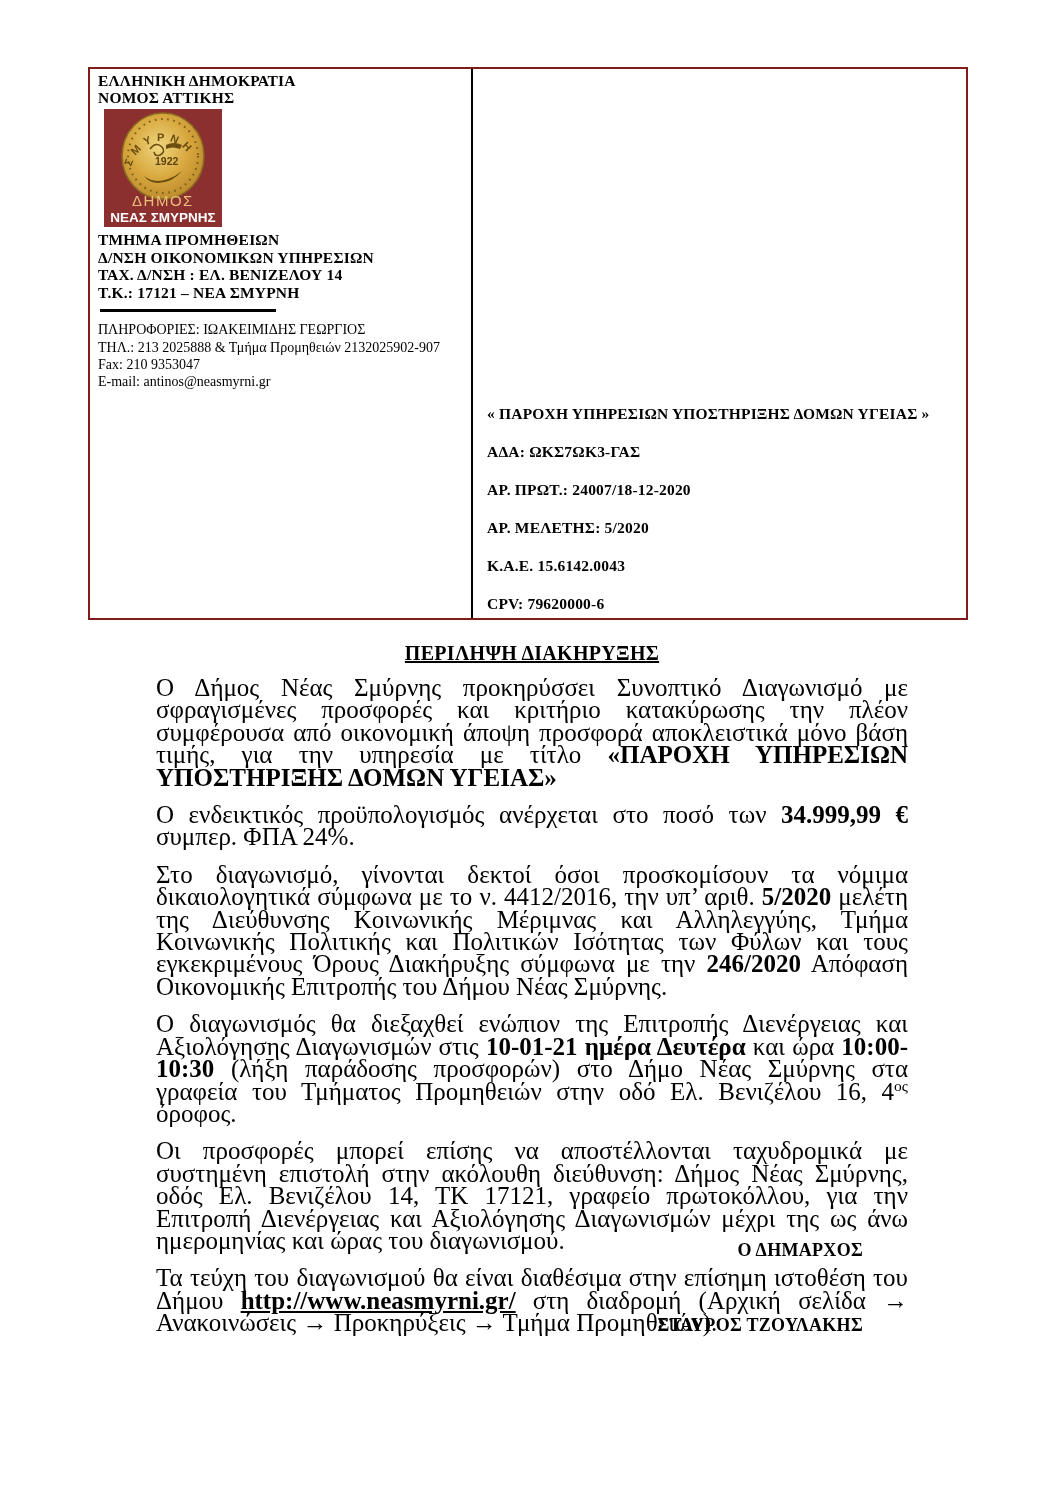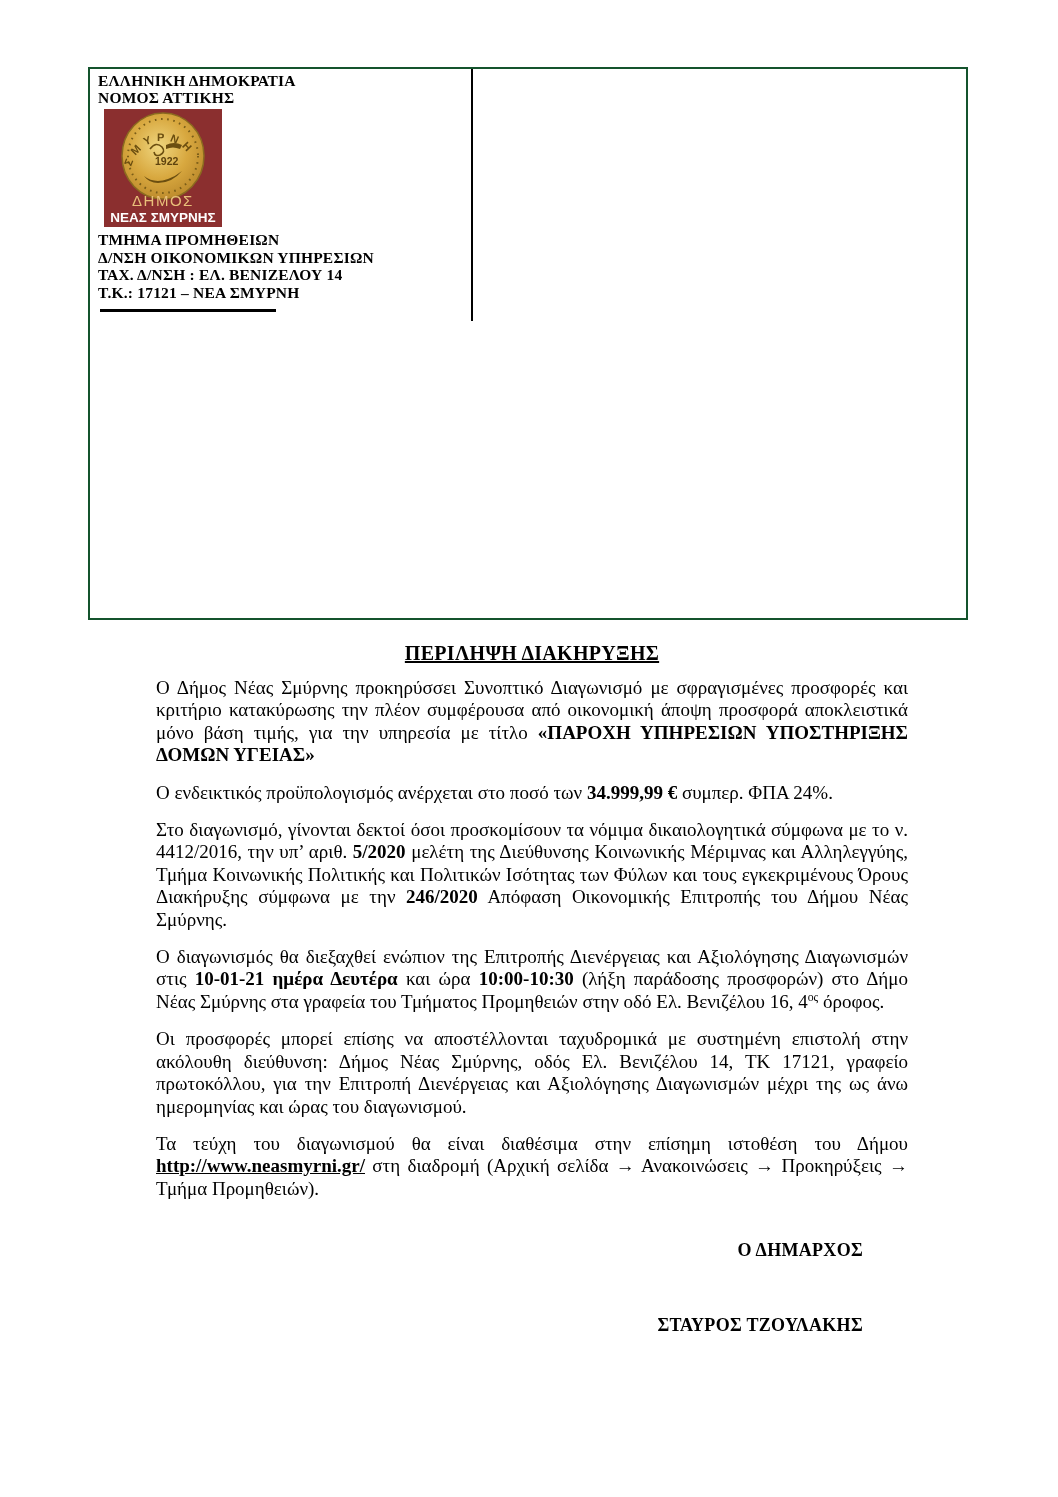--- a/index.html
+++ b/index.html
@@ -13,39 +13,39 @@
   }
   html,body{margin:0;padding:0;background:#fff;}
   .page{
     position:relative;width:1058px;height:1497px;background:var(--paper);
     font-family:"Liberation Serif","DejaVu Serif",serif;color:var(--ink);
     overflow:hidden;
   }
   
   .header-table{
     position:absolute;left:88px;top:67px;width:880px;height:553px;
-    border:2px solid #14532d;box-sizing:border-box;display:flex;flex-direction:column;
+    border:2px solid #7f1d1d;box-sizing:border-box;display:flex;
   }
   .cell-left{width:383px;box-sizing:border-box;border-right:2px solid #000;padding:3px 8px 0 8px;}
   .cell-right{flex:1;box-sizing:border-box;padding:335px 10px 0 14px;}
   .gov-line{font-weight:bold;font-size:15.5px;line-height:17px;letter-spacing:.2px;}
   .logo-wrap{margin:3px 0 4px 6px;width:118px;height:118px;}
   .dept-block{margin-top:4px;}
   .dept-line{font-weight:bold;font-size:15.5px;line-height:17.6px;letter-spacing:.2px;}
   .thick-rule{width:176px;border:0;border-top:3px solid #000;margin:8px 0 9px 2px;}
   .contact-line{font-size:14px;line-height:17.3px;}
   .ref-line{font-weight:bold;font-size:15.5px;line-height:19px;margin:0 0 19px 0;letter-spacing:.2px;}
   
   .doc-title{
     position:absolute;left:156px;top:642px;width:752px;text-align:center;
     font-weight:bold;font-size:20px;text-decoration:underline;letter-spacing:.3px;
   }
   .body-text{position:absolute;left:156px;top:677px;width:752px;}
   .body-text p{
-    margin:0 0 15px 0;font-size:19px;line-height:22.4px;text-align:justify;
+    margin:0 0 15px 0;font-size:25px;line-height:22.4px;text-align:justify;
   }
   .body-text .b{font-weight:bold;}
   .body-text .u{text-decoration:underline;}
   .body-text a{color:var(--ink);text-decoration:underline;font-weight:bold;margin-top:27px;}
   .body-text sup{font-size:.62em;line-height:0;vertical-align:super;}
   
   .signature{position:absolute;left:563px;top:1240px;width:300px;text-align:right;}
   .sig-role{font-weight:bold;font-size:18px;line-height:20px;letter-spacing:.3px;}
   .sig-name{font-weight:bold;font-size:18px;line-height:20px;margin-top:55px;letter-spacing:.3px;}
   
@@ -90,22 +90,36 @@
 
       <div class="dept-block">
         <div class="dept-line">ΤΜΗΜΑ ΠΡΟΜΗΘΕΙΩΝ</div>
         <div class="dept-line">Δ/ΝΣΗ ΟΙΚΟΝΟΜΙΚΩΝ ΥΠΗΡΕΣΙΩΝ</div>
         <div class="dept-line">ΤΑΧ. Δ/ΝΣΗ : ΕΛ. ΒΕΝΙΖΕΛΟΥ 14</div>
         <div class="dept-line">Τ.Κ.: 17121 – ΝΕΑ ΣΜΥΡΝΗ</div>
       </div>
 
       <hr class="thick-rule">
 
+      <div>
+        <div class="contact-line">ΠΛΗΡΟΦΟΡΙΕΣ: ΙΩΑΚΕΙΜΙΔΗΣ ΓΕΩΡΓΙΟΣ</div>
+        <div class="contact-line">ΤΗΛ.: 213 2025888 &amp; Τμήμα Προμηθειών 2132025902-907</div>
+        <div class="contact-line">Fax: 210 9353047</div>
+        <div class="contact-line">E-mail: antinos@neasmyrni.gr</div>
+      </div>
     </div>
 
+    <div class="cell-right">
+      <div class="ref-line">« ΠΑΡΟΧΗ ΥΠΗΡΕΣΙΩΝ ΥΠΟΣΤΗΡΙΞΗΣ ΔΟΜΩΝ ΥΓΕΙΑΣ »</div>
+      <div class="ref-line">ΑΔΑ: ΩΚΣ7ΩΚ3-ΓΑΣ</div>
+      <div class="ref-line">ΑΡ. ΠΡΩΤ.: 24007/18-12-2020</div>
+      <div class="ref-line">ΑΡ. ΜΕΛΕΤΗΣ: 5/2020</div>
+      <div class="ref-line">Κ.Α.Ε. 15.6142.0043</div>
+      <div class="ref-line">CPV: 79620000-6</div>
+    </div>
 
   </div>
 
   <div class="doc-title">ΠΕΡΙΛΗΨΗ ΔΙΑΚΗΡΥΞΗΣ</div>
 
   <div class="body-text">
       <p><span>Ο Δήμος Νέας Σμύρνης προκηρύσσει Συνοπτικό Διαγωνισμό με σφραγισμένες προσφορές και κριτήριο κατακύρωσης την πλέον συμφέρουσα από οικονομική άποψη προσφορά αποκλειστικά μόνο βάση τιμής, για την υπηρεσία με τίτλο </span><span class="b">«ΠΑΡΟΧΗ ΥΠΗΡΕΣΙΩΝ ΥΠΟΣΤΗΡΙΞΗΣ ΔΟΜΩΝ ΥΓΕΙΑΣ»</span></p>
       <p><span>Ο ενδεικτικός προϋπολογισμός ανέρχεται στο ποσό των </span><span class="b">34.999,99 €</span><span> συμπερ. ΦΠΑ 24%.</span></p>
       <p><span>Στο διαγωνισμό, γίνονται δεκτοί όσοι προσκομίσουν τα νόμιμα δικαιολογητικά σύμφωνα με το ν. 4412/2016, την υπ’ αριθ. </span><span class="b">5/2020</span><span> μελέτη της Διεύθυνσης Κοινωνικής Μέριμνας και Αλληλεγγύης, Τμήμα Κοινωνικής Πολιτικής και Πολιτικών Ισότητας των Φύλων και τους εγκεκριμένους Όρους Διακήρυξης σύμφωνα με την </span><span class="b">246/2020</span><span> Απόφαση Οικονομικής Επιτροπής του Δήμου Νέας Σμύρνης.</span></p>
       <p><span>Ο διαγωνισμός θα διεξαχθεί ενώπιον της Επιτροπής Διενέργειας και Αξιολόγησης Διαγωνισμών  στις </span><span class="b">10-01-21 ημέρα Δευτέρα</span><span> και ώρα </span><span class="b">10:00-10:30</span><span> (λήξη παράδοσης προσφορών) στο Δήμο Νέας Σμύρνης στα γραφεία του Τμήματος Προμηθειών στην οδό Ελ. Βενιζέλου 16, 4</span><sup>ος</sup><span> όροφος.</span></p>

